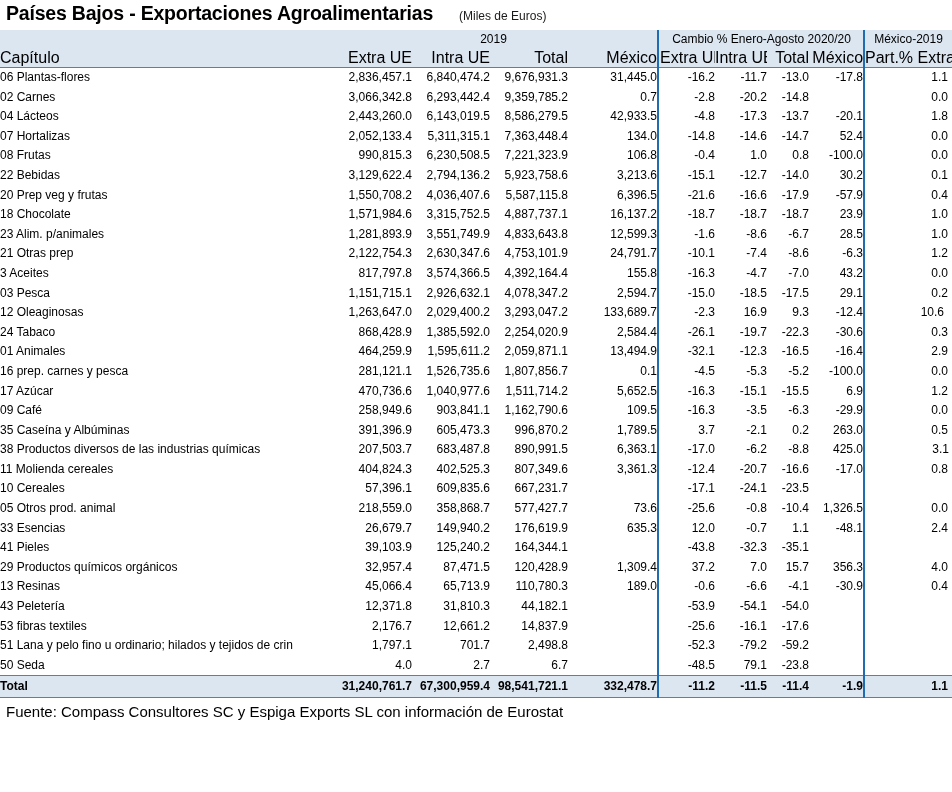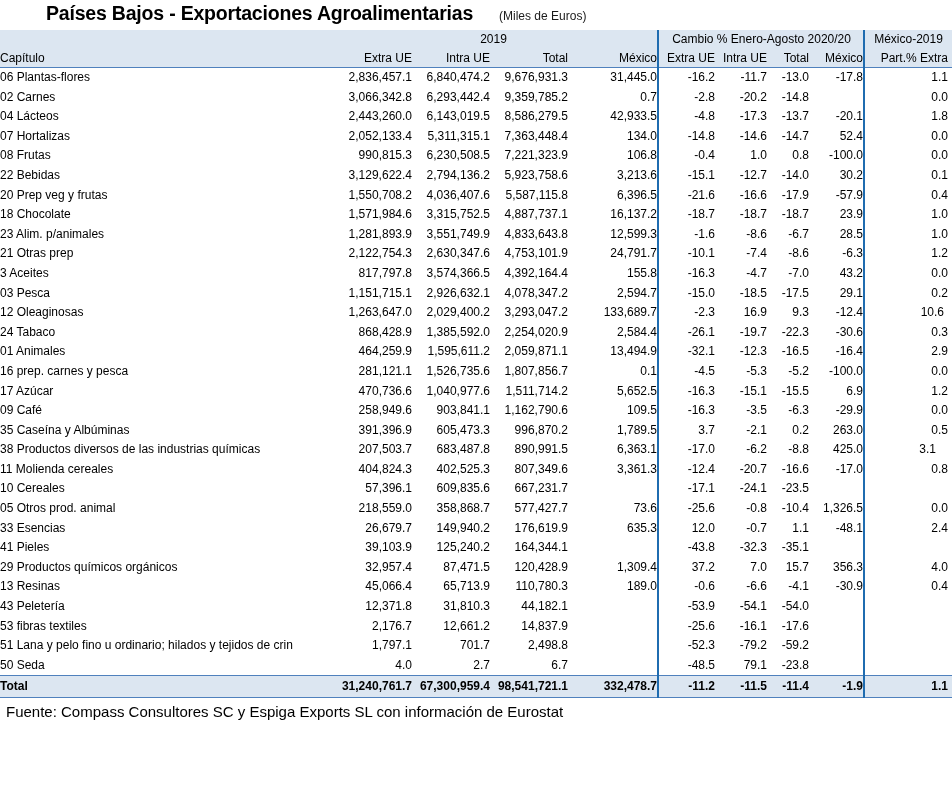--- a/index.html
+++ b/index.html
@@ -27,21 +27,20 @@
     display: flex;
     align-items: baseline;
     padding: 2px 0 0 6px;
     box-sizing: border-box;
   }
   .main-title {
     font-size: 19.5px;
     font-weight: bold;
     letter-spacing: -0.2px;
     white-space: nowrap;
-    margin-left: 40px;
   }
   .title-unit {
     font-size: 12px;
     font-weight: normal;
     margin-left: 26px;
     color: #1a1a1a;
     white-space: nowrap;
   }
 
   
@@ -65,21 +64,21 @@
   }
   .hdr-top td {
     height: 18px;
     font-weight: bold;
     font-size: 12px;
     text-align: center;
   }
   .hdr-sub td {
     height: 19px;
     font-weight: bold;
-    font-size: 12px;
+    font-size: 16px;
     border-bottom: 1px solid #4f81bd;
   }
 
   .c-cap   { width: 330px; text-align: left;  padding-left: 6px; box-sizing: border-box; }
   .c-num   { text-align: right; padding-right: 8px; box-sizing: border-box; }
 
   .w-extra { width: 82px; }
   .w-intra { width: 78px; }
   .w-total { width: 78px; }
   .w-mex   { width: 90px; }
@@ -464,21 +463,21 @@
           </td>
           <td class="c-num">207,503.7</td>
           <td class="c-num">683,487.8</td>
           <td class="c-num">890,991.5</td>
           <td class="c-num">6,363.1</td>
           <td class="sep-left"></td>
           <td class="c-num">-17.0</td>
           <td class="c-num">-6.2</td>
           <td class="c-num">-8.8</td>
           <td class="c-num sep-right">425.0</td>
-          <td class="c-num" style="padding-right: 16px; text-align: right;">3.1</td>
+          <td class="c-num" style="padding-right: 3px; text-align: right;">3.1</td>
         </tr>
         <tr class="data">
           <td class="c-cap">
             <span class="cap-clip">11 Molienda cereales</span>
           </td>
           <td class="c-num">404,824.3</td>
           <td class="c-num">402,525.3</td>
           <td class="c-num">807,349.6</td>
           <td class="c-num">3,361.3</td>
           <td class="sep-left"></td>

